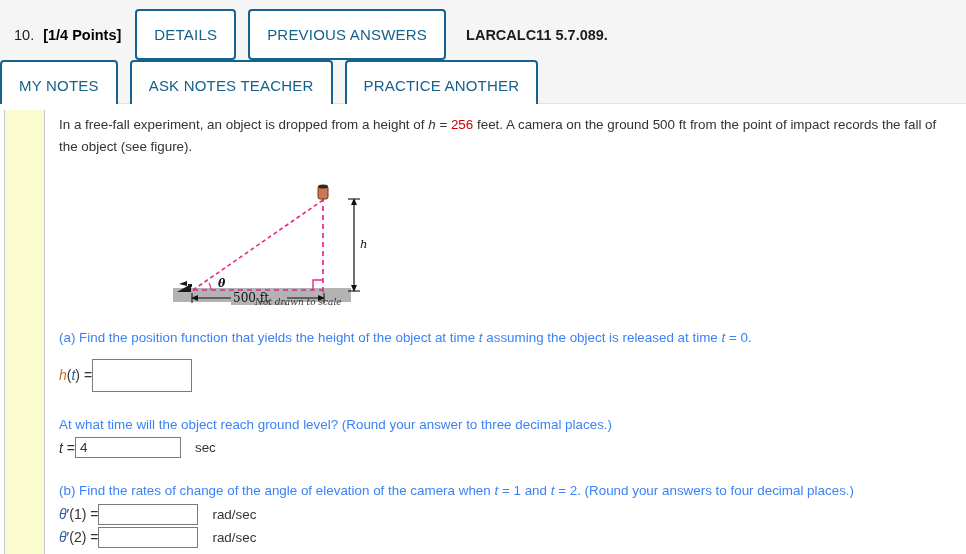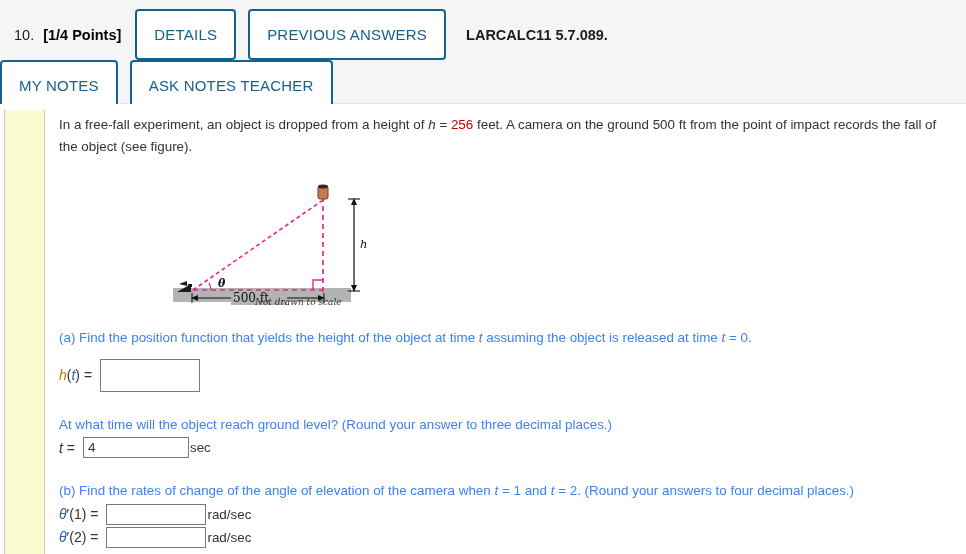--- a/index.html
+++ b/index.html
@@ -133,21 +133,21 @@
   .answer-row {
     display: flex;
     align-items: center;
     margin-top: 10px;
   }
   .answer-row.tight { margin-top: 2px; }
   .ans-label {
     font-size: 14px;
     font-style: italic;
     color: #333333;
-    margin-right: 8px;
+    margin-right: 0;
     white-space: nowrap;
   }
   .ans-label .orange { color: #d07010; font-style: italic; }
   .ans-label .blue   { color: #2b5fa8; font-style: italic; }
   .ans-label .plain  { font-style: normal; color: #333333; }
   .ans-input {
     border: 1px solid #7a7a7a;
     background: #ffffff;
     font-family: "Liberation Sans", sans-serif;
     font-size: 13.5px;
@@ -155,40 +155,41 @@
     padding: 2px 4px;
     box-sizing: border-box;
     outline: none;
   }
   .ans-input.big   { width: 100px; height: 33px; }
   .ans-input.mid   { width: 106px; height: 21px; }
   .ans-input.small { width: 100px; height: 21px; }
   .unit-label {
     font-size: 13.4px;
     color: #333333;
-    margin-left: 1px;
+    margin-left: 14px;
     white-space: nowrap;
   }
 </style>
 </head>
 <body>
 
 <div id="header-bar">
 
   <div class="hdr-row" id="hdr-row-1">
     <span id="question-number">10.</span>
     <span id="points-label">[1/4 Points]</span>
     <button class="hdr-btn">DETAILS</button>
     <button class="hdr-btn">PREVIOUS ANSWERS</button>
     <span id="textbook-ref">LARCALC11 5.7.089.</span>
   </div>
 
   <div class="hdr-row" id="hdr-row-2">
     <button class="hdr-btn">MY NOTES</button>
     <button class="hdr-btn">ASK NOTES TEACHER</button>
+    <button class="hdr-btn">PRACTICE ANOTHER</button>
   </div>
 
 </div>
 
 <div id="content-area">
 
   <div id="yellow-strip"></div>
 
   <div id="question-body">
 

